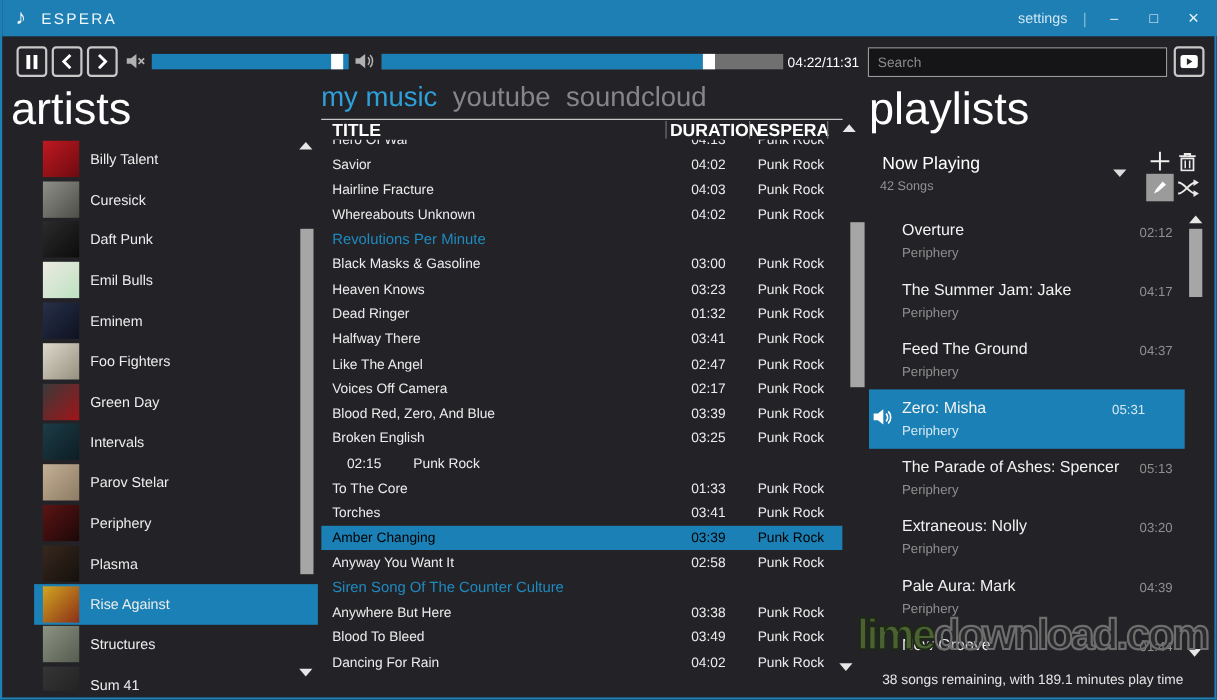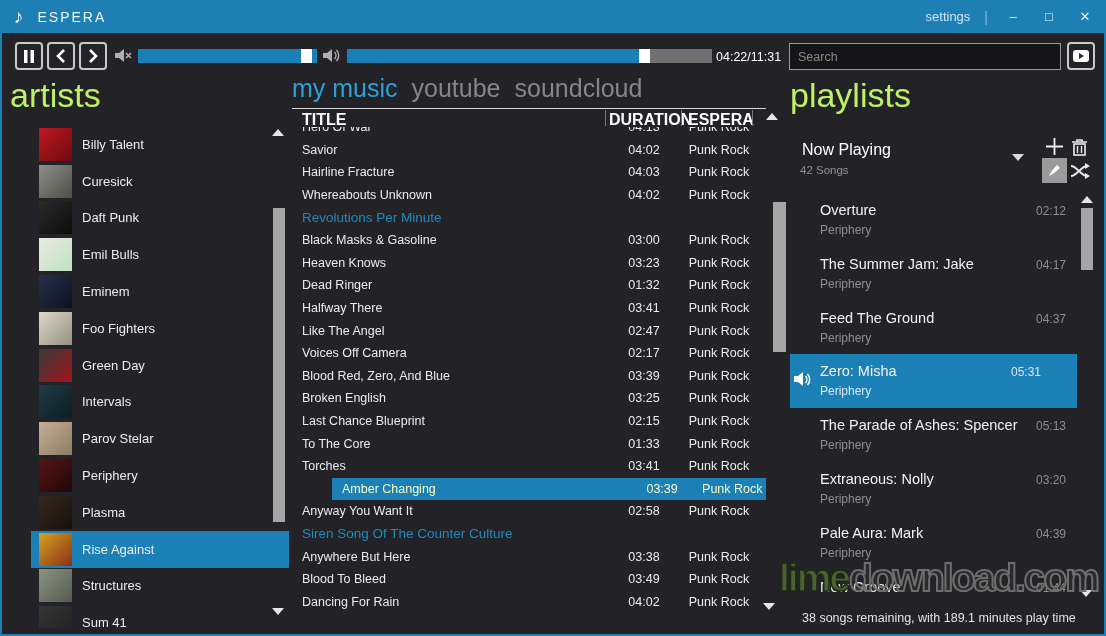--- a/index.html
+++ b/index.html
@@ -27,40 +27,40 @@
   .slider .rest { position:absolute; top:0; height:14px; right:0; background:#707070; }
   .slider .knob { position:absolute; top:0; width:11px; height:14px; background:#fff; }
   #time { position:absolute; left:714px; top:17px; font-size:12.5px; color:#fff; }
   #search { position:absolute; left:787px; top:10px; width:272px; height:27px; background:#151517;
     border:1px solid #9a9a9a; color:#c9c9c9; font-size:12.5px; padding-left:8px;
     font-family:"Liberation Sans", sans-serif; }
   #search::placeholder { color:#8a8a8a; }
   #ytbtn { left:1065px; }
 
   
-  .h1 { font-size:34px; font-weight:200; color:#bef264; line-height:1.05; }
+  .h1 { font-size:41px; font-weight:200; color:#ffffff; line-height:1.05; }
   #artists { position:absolute; left:8px; top:78px; width:278px; height:550px; }
   #artists-list { position:absolute; left:16px; top:48px; width:270px; height:502px; overflow:hidden; }
   .artist-row { height:36.8px; display:flex; align-items:center; padding-left:8px;
     margin-left:5px; width:258px; }
   .artist-row.sel { background:var(--sel,#1b80b5); }
   .thumb { width:33px; height:33px; flex:none; }
   .artist-name { margin-left:10px; font-size:13px; color:#ededed; white-space:nowrap; }
 
   #songs { position:absolute; left:290px; top:78px; width:478px; height:550px; }
   #tabs { position:absolute; left:0; top:-4px; display:flex; gap:14px; font-size:25px; }
   .tab { color:#85868a; }
   .tab.active { color:var(--tabactive,#2e9fd9); }
   #thead-rule { position:absolute; left:0; top:30px; width:474px; border-top:1px solid #d9d9d9; }
   .th { position:absolute; top:33px; font-size:16px; font-weight:bold; color:#fff; }
   .colsep { position:absolute; top:32px; width:1px; height:16px; background:#7a7a7a; }
   #songs-clip { position:absolute; left:0; top:49px; width:474px; height:488px; overflow:hidden; }
   #songs-list { transform:translateY(-11px); }
   .song-row { height:22.6px; display:flex; align-items:center; font-size:12.5px; color:#ececec; }
-  .song-row.sel { background:var(--sel,#1b80b5); color:#fef9c3;margin-left:40px; }
+  .song-row.sel { background:var(--sel,#1b80b5); color:#000000; }
   .song-title { width:313px; padding-left:10px; white-space:nowrap; overflow:hidden; }
   .song-dur { width:78px; text-align:center; }
   .song-genre { width:72px; text-align:center; }
   .album-row { height:22.6px; display:flex; align-items:center; padding-left:10px;
     font-size:13.5px; color:var(--albumc,#1f8ac0); white-space:nowrap; }
 
   #playlists { position:absolute; left:788px; top:78px; width:312px; height:550px; }
   #pl-current { position:absolute; left:12px; top:63px; font-size:16px; color:#fff; }
   #pl-count { position:absolute; left:10px; top:86px; font-size:11.5px; color:#929296; }
   #pl-caret { position:absolute; left:222px; top:76px; }
@@ -289,21 +289,20 @@
             <span class="song-title">Blood Red, Zero, And Blue</span>
             <span class="song-dur">03:39</span>
             <span class="song-genre">Punk Rock</span>
           </div>
           <div class="song-row">
             <span class="song-title">Broken English</span>
             <span class="song-dur">03:25</span>
             <span class="song-genre">Punk Rock</span>
           </div>
           <div class="song-row">
-            <span class="song-title">Last Chance Blueprint</span>
             <span class="song-dur">02:15</span>
             <span class="song-genre">Punk Rock</span>
           </div>
           <div class="song-row">
             <span class="song-title">To The Core</span>
             <span class="song-dur">01:33</span>
             <span class="song-genre">Punk Rock</span>
           </div>
           <div class="song-row">
             <span class="song-title">Torches</span>

